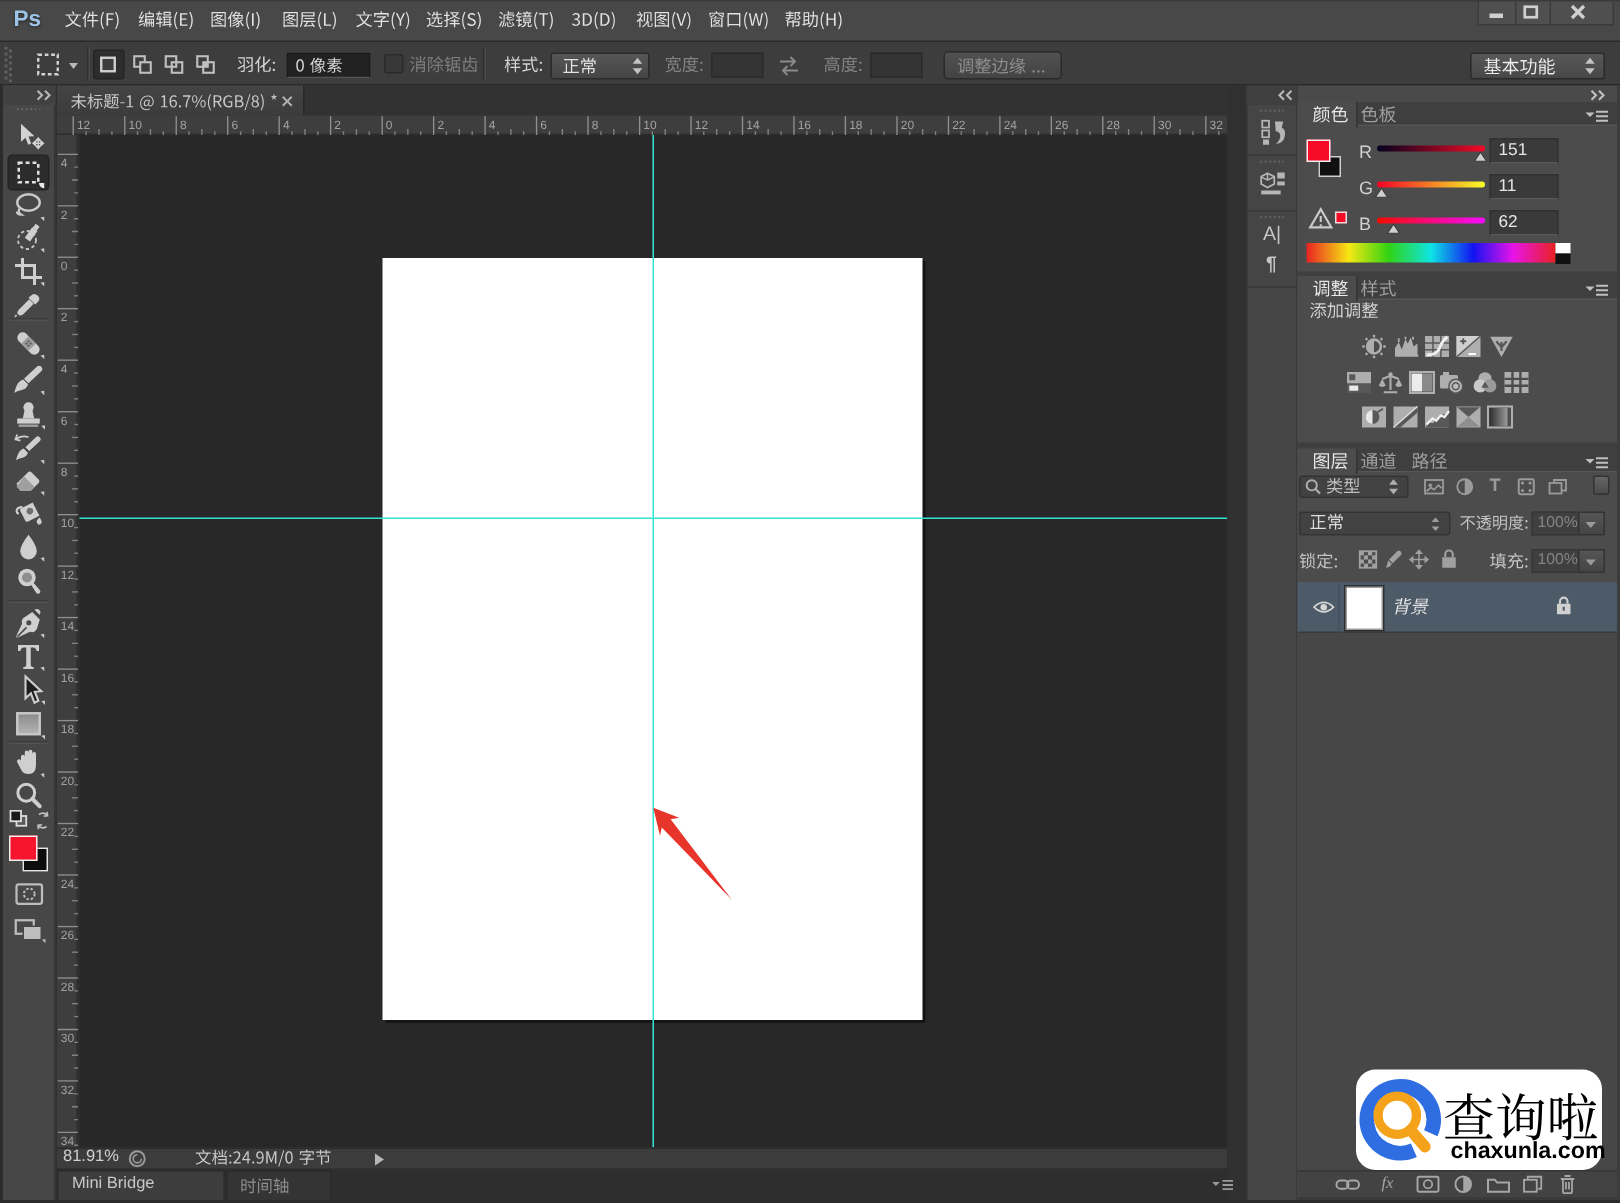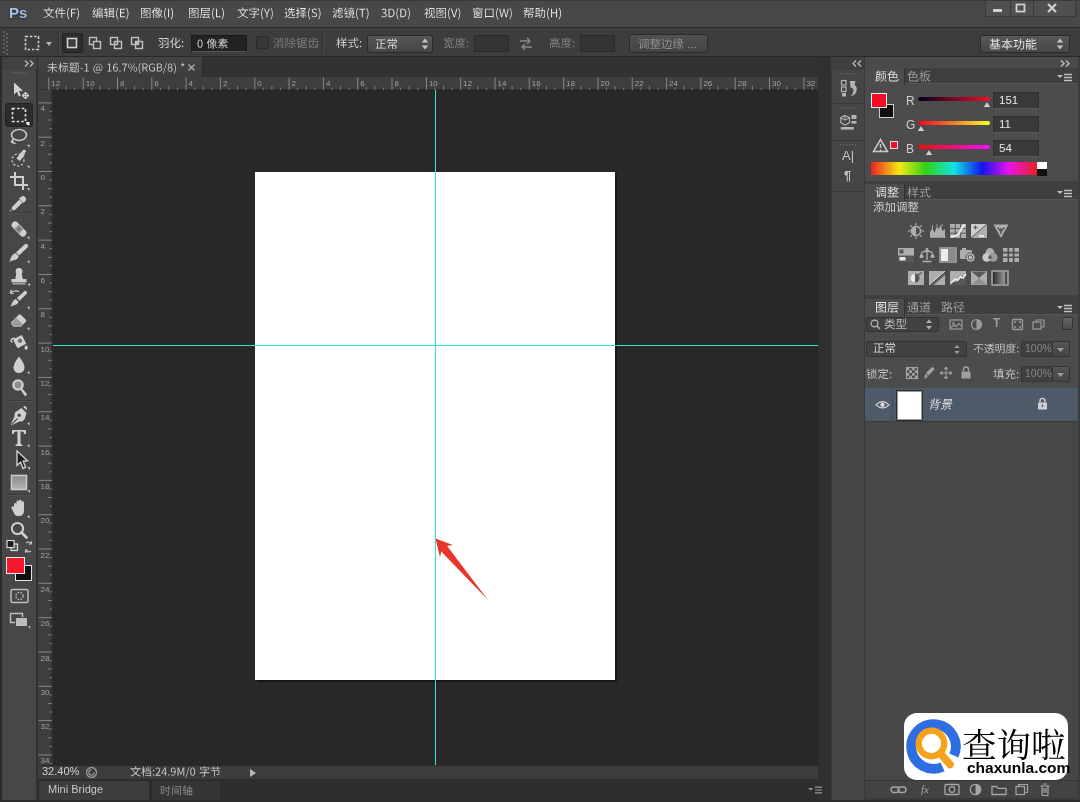--- a/index.html
+++ b/index.html
@@ -510,21 +510,21 @@
   </svg>
 <div style="position:absolute;left:53px;top:90px;width:765px;height:675px;background:#282828"></div>
 <div style="position:absolute;left:256.5px;top:173.5px;width:360px;height:508px;background:#151515"></div>
 <div style="position:absolute;left:254.5px;top:171.5px;width:360px;height:508px;background:#ffffff"></div>
 <div style="position:absolute;left:53px;top:344.5px;width:765px;height:1px;background:#2ee4d3"></div>
 <div style="position:absolute;left:434.5px;top:90px;width:1px;height:675px;background:#2ee4d3"></div>
 <svg style="position:absolute;left:425px;top:530px;" width="75" height="80" viewBox="0 0 75 80">
     <path d="M10.5 8.5 L27.8 15.1 L22.1 16.1 L63 70 L16.2 21.6 L15 27.2 Z" fill="#e8352c"></path>
   </svg>
 <div style="position:absolute;left:38px;top:765px;width:780px;height:14px;background:#3c3c3c;border-top:1px solid #2b2b2b"></div>
-<div style="position:absolute;left:42px;top:763.4px;font-family:&quot;Liberation Sans&quot;, sans-serif;font-size:11px;font-weight:400;color:#d0d0d0;line-height:16.65px;white-space:pre;">32.40%</div>
+<div style="position:absolute;left:42px;top:763.4px;font-family:&quot;Liberation Sans&quot;, sans-serif;font-size:11px;font-weight:400;color:#d0d0d0;line-height:16.65px;white-space:pre;">81.91%</div>
 <svg style="position:absolute;left:85px;top:766px;" width="14" height="13" viewBox="0 0 14 13">
     <circle cx="6.5" cy="6.5" r="5" fill="none" stroke="#9a9a9a" stroke-width="1.3"></circle>
     <path d="M6.5 3.8 a2.7 2.7 0 1 0 2.7 2.7" fill="none" stroke="#9a9a9a" stroke-width="1.1"></path>
   </svg>
 <svg style="position:absolute;left:130.0px;top:764.3px;overflow:visible" width="93.1" height="15.4" viewBox="0 -11.66 93.1 15.40">
     <path d="M4.7 -9.1C5 -8.5 5.3 -7.8 5.5 -7.3L6.4 -7.6C6.2 -8.1 5.8 -8.8 5.5 -9.3ZM0.5 -7.3V-6.5H2.3C2.9 -4.8 3.8 -3.4 4.9 -2.2C3.7 -1.2 2.2 -0.4 0.4 0.1C0.6 0.3 0.8 0.7 0.9 0.9C2.8 0.3 4.3 -0.5 5.5 -1.6C6.8 -0.5 8.3 0.3 10.1 0.8C10.2 0.6 10.4 0.2 10.6 0C8.9 -0.4 7.4 -1.2 6.2 -2.2C7.3 -3.3 8.1 -4.8 8.8 -6.5H10.5V-7.3ZM5.5 -2.8C4.5 -3.8 3.7 -5.1 3.1 -6.5H7.8C7.3 -5 6.5 -3.8 5.5 -2.8Z M20.4 -8.5C20.1 -7.7 19.7 -6.6 19.3 -5.9L19.9 -5.7C20.3 -6.3 20.8 -7.4 21.2 -8.3ZM15.4 -8.3C15.7 -7.5 16.2 -6.4 16.3 -5.7L17.1 -6C16.9 -6.7 16.4 -7.7 16 -8.5ZM13.1 -9.2V-6.9H11.5V-6.1H13C12.7 -4.6 12 -2.9 11.3 -1.9C11.4 -1.7 11.6 -1.4 11.7 -1.2C12.2 -1.9 12.7 -3.2 13.1 -4.4V0.9H13.9V-4.7C14.2 -4.1 14.7 -3.4 14.8 -3.1L15.3 -3.7C15.1 -4 14.2 -5.3 13.9 -5.7V-6.1H15.3V-6.9H13.9V-9.2ZM15.1 -0.7V0.1H20.3V0.8H21.1V-5.2H18.6V-9.2H17.8V-5.2H15.3V-4.4H20.3V-3H15.4V-2.2H20.3V-0.7Z M23.5 -4.3C23.9 -4.3 24.3 -4.6 24.3 -5.1C24.3 -5.5 23.9 -5.8 23.5 -5.8C23.1 -5.8 22.8 -5.5 22.8 -5.1C22.8 -4.6 23.1 -4.3 23.5 -4.3ZM23.5 0.1C23.9 0.1 24.3 -0.2 24.3 -0.6C24.3 -1.1 23.9 -1.4 23.5 -1.4C23.1 -1.4 22.8 -1.1 22.8 -0.6C22.8 -0.2 23.1 0.1 23.5 0.1Z M25.5 0H30.6V-0.9H28.4C28 -0.9 27.5 -0.8 27.1 -0.8C29 -2.6 30.2 -4.2 30.2 -5.8C30.2 -7.3 29.3 -8.2 27.9 -8.2C26.9 -8.2 26.1 -7.7 25.5 -7L26.1 -6.5C26.5 -7 27.1 -7.4 27.8 -7.4C28.8 -7.4 29.2 -6.7 29.2 -5.8C29.2 -4.4 28.1 -2.8 25.5 -0.6Z M34.9 0H35.8V-2.2H36.9V-3H35.8V-8.1H34.7L31.4 -2.9V-2.2H34.9ZM34.9 -3H32.4L34.3 -5.8C34.5 -6.2 34.7 -6.6 34.9 -7H35C34.9 -6.6 34.9 -5.9 34.9 -5.5Z M38.8 0.1C39.2 0.1 39.5 -0.2 39.5 -0.6C39.5 -1.1 39.2 -1.4 38.8 -1.4C38.4 -1.4 38.1 -1.1 38.1 -0.6C38.1 -0.2 38.4 0.1 38.8 0.1Z M42.9 0.1C44.4 0.1 45.8 -1.1 45.8 -4.4C45.8 -6.9 44.7 -8.2 43.1 -8.2C41.9 -8.2 40.8 -7.2 40.8 -5.6C40.8 -3.9 41.7 -3.1 43 -3.1C43.7 -3.1 44.4 -3.4 44.9 -4C44.8 -1.5 43.9 -0.7 42.9 -0.7C42.4 -0.7 41.9 -0.9 41.5 -1.3L41 -0.7C41.4 -0.2 42 0.1 42.9 0.1ZM44.9 -4.9C44.3 -4.1 43.7 -3.8 43.2 -3.8C42.2 -3.8 41.8 -4.5 41.8 -5.6C41.8 -6.7 42.4 -7.4 43.1 -7.4C44.2 -7.4 44.8 -6.5 44.9 -4.9Z M47.5 0H48.5V-4.5C48.5 -5.2 48.4 -6.1 48.3 -6.8H48.4L49 -5L50.5 -0.8H51.2L52.7 -5L53.4 -6.8H53.4C53.4 -6.1 53.3 -5.2 53.3 -4.5V0H54.3V-8.1H53L51.5 -3.8C51.3 -3.2 51.1 -2.6 50.9 -2.1H50.9C50.7 -2.6 50.5 -3.2 50.3 -3.8L48.8 -8.1H47.5Z M55.5 2H56.2L59.5 -8.7H58.8Z M62.7 0.1C64.3 0.1 65.2 -1.2 65.2 -4.1C65.2 -6.9 64.3 -8.2 62.7 -8.2C61.2 -8.2 60.2 -6.9 60.2 -4.1C60.2 -1.2 61.2 0.1 62.7 0.1ZM62.7 -0.7C61.8 -0.7 61.2 -1.7 61.2 -4.1C61.2 -6.4 61.8 -7.4 62.7 -7.4C63.6 -7.4 64.3 -6.4 64.3 -4.1C64.3 -1.7 63.6 -0.7 62.7 -0.7Z M74.1 -4V-3.3H69.8V-2.5H74.1V-0.2C74.1 0 74.1 0.1 73.9 0.1C73.7 0.1 73 0.1 72.2 0C72.4 0.3 72.5 0.6 72.6 0.9C73.5 0.9 74.1 0.9 74.5 0.7C74.9 0.6 75 0.4 75 -0.1V-2.5H79.3V-3.3H75V-3.7C76 -4.2 77 -5 77.6 -5.7L77.1 -6.1L76.9 -6.1H71.6V-5.3H76.1C75.5 -4.8 74.8 -4.3 74.1 -4ZM73.7 -9.1C74 -8.8 74.2 -8.4 74.3 -8.1H70V-5.8H70.8V-7.3H78.4V-5.8H79.2V-8.1H75.3C75.1 -8.5 74.8 -9 74.5 -9.3Z M81.2 -5.3V-4.6H84V0.9H84.9V-4.6H88.6V-1.7C88.6 -1.5 88.5 -1.5 88.3 -1.5C88.1 -1.5 87.3 -1.5 86.5 -1.5C86.6 -1.2 86.7 -0.9 86.8 -0.6C87.8 -0.6 88.5 -0.6 88.9 -0.8C89.3 -0.9 89.4 -1.2 89.4 -1.7V-5.3ZM87.1 -9.2V-8H84.1V-9.2H83.3V-8H80.7V-7.2H83.3V-5.9H84.1V-7.2H87.1V-5.9H87.9V-7.2H90.5V-8H87.9V-9.2Z" fill="#c9c9c9"></path>
   </svg>
 <svg style="position:absolute;left:246px;top:767px;" width="14" height="12" viewBox="0 0 14 12">
     <path d="M4 2 l6 4 l-6 4 z" fill="#b8b8b8"></path>
   </svg>
@@ -625,21 +625,21 @@
     <path d="M5 0.5 l4 6 h-8 z" fill="#cfcfcf" stroke="#3a3a3a" stroke-width="0.7"></path>
   </svg>
 <div style="position:absolute;left:993px;top:116.0px;width:46px;height:17px;background:#3a3a3a;border:1px solid #313131;border-bottom-color:#5a5a5a"></div>
 <div style="position:absolute;left:999px;top:116.3px;font-family:&quot;Liberation Sans&quot;, sans-serif;font-size:11.5px;font-weight:400;color:#e6e6e6;line-height:17.225px;white-space:pre;">11</div>
 <div style="position:absolute;left:906px;top:140.7px;font-family:&quot;Liberation Sans&quot;, sans-serif;font-size:12px;font-weight:400;color:#d0d0d0;line-height:17.799999999999997px;white-space:pre;">B</div>
 <div style="position:absolute;left:918px;top:144.5px;width:72px;height:4px;border-radius:2px;background:linear-gradient(90deg,#f60b00,#f60bff)"></div>
 <svg style="position:absolute;left:923.7294117647059px;top:149.0px;" width="10" height="8" viewBox="0 0 10 8">
     <path d="M5 0.5 l4 6 h-8 z" fill="#cfcfcf" stroke="#3a3a3a" stroke-width="0.7"></path>
   </svg>
 <div style="position:absolute;left:993px;top:140.0px;width:46px;height:17px;background:#3a3a3a;border:1px solid #313131;border-bottom-color:#5a5a5a"></div>
-<div style="position:absolute;left:999px;top:140.3px;font-family:&quot;Liberation Sans&quot;, sans-serif;font-size:11.5px;font-weight:400;color:#e6e6e6;line-height:17.225px;white-space:pre;">54</div>
+<div style="position:absolute;left:999px;top:140.3px;font-family:&quot;Liberation Sans&quot;, sans-serif;font-size:11.5px;font-weight:400;color:#e6e6e6;line-height:17.225px;white-space:pre;">62</div>
 <svg style="position:absolute;left:872px;top:138px;" width="17" height="15" viewBox="0 0 17 15">
     <path d="M8.5 1.5 l7 12 h-14 z" fill="none" stroke="#c9c9c9" stroke-width="1.5"></path>
     <path d="M8.5 6 v4 M8.5 11.5 v1.5" stroke="#c9c9c9" stroke-width="1.4"></path>
   </svg>
 <div style="position:absolute;left:889.5px;top:140.5px;width:8px;height:8px;background:#f60b26;border:1.5px solid #e0e0e0"></div>
 <div style="position:absolute;left:871px;top:161.5px;width:166px;height:13.5px;background:linear-gradient(90deg,#e82222,#f6e813 17%,#31d313 33%,#0ee4e4 50%,#1313f2 67%,#e813e8 83%,#e82222)"></div>
 <div style="position:absolute;left:1037px;top:161.5px;width:9.5px;height:7px;background:#fff"></div>
 <div style="position:absolute;left:1037px;top:168.5px;width:9.5px;height:7px;background:#111"></div>
 <div style="position:absolute;left:865px;top:181px;width:213px;height:3px;background:#3f3f3f"></div>
 <div style="position:absolute;left:865px;top:184px;width:213px;height:16px;background:#3f3f3f;border-bottom:1px solid #565656"></div>

